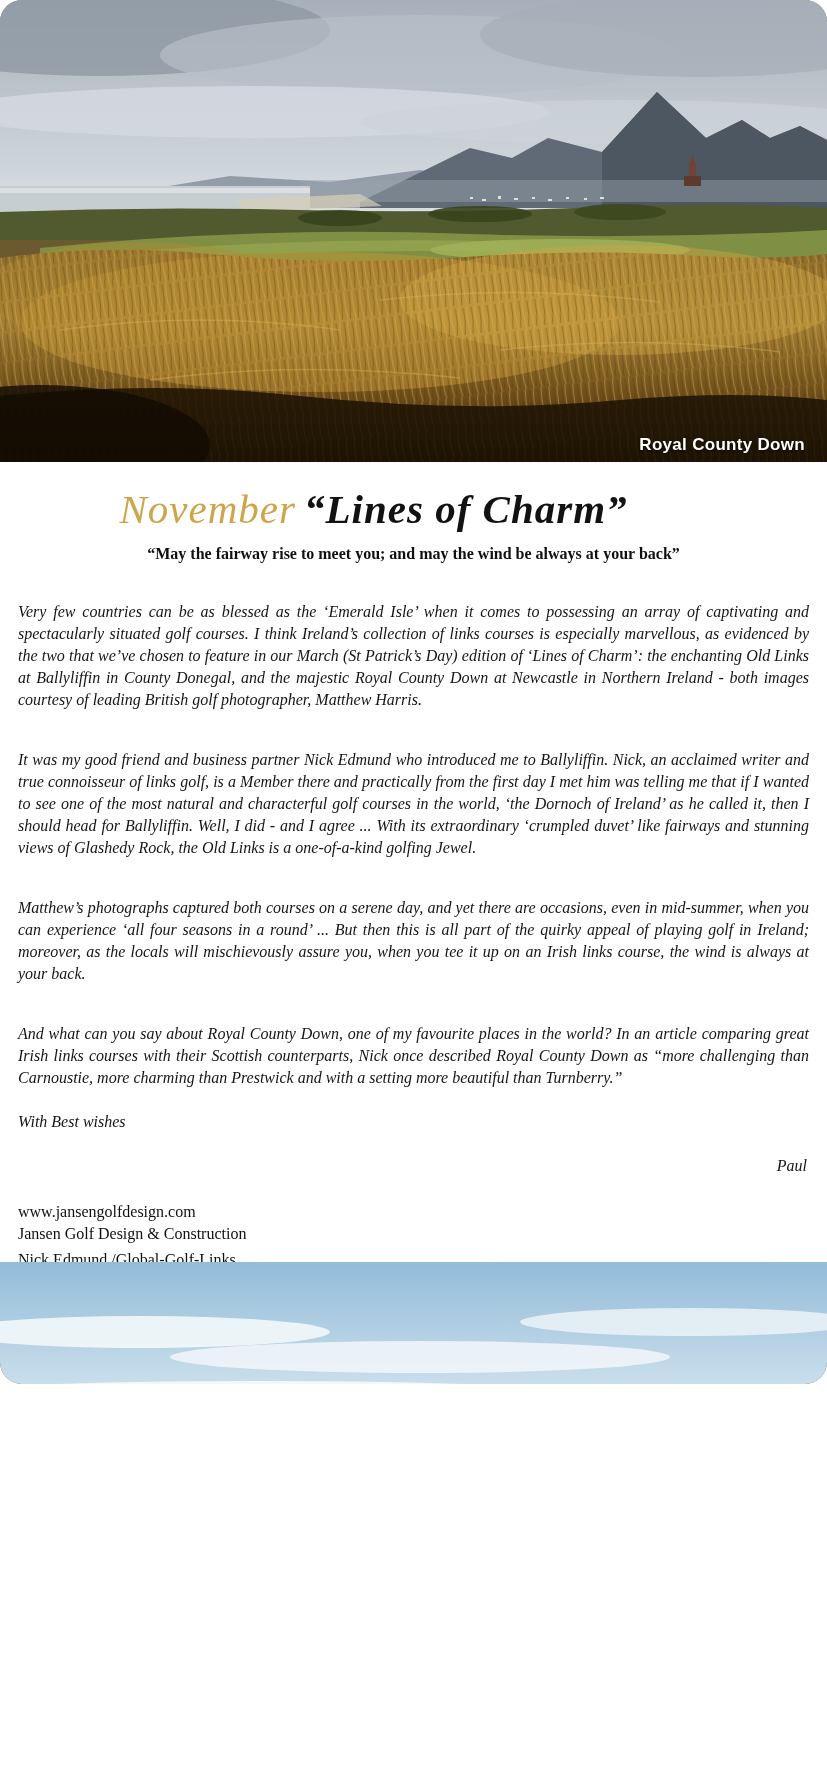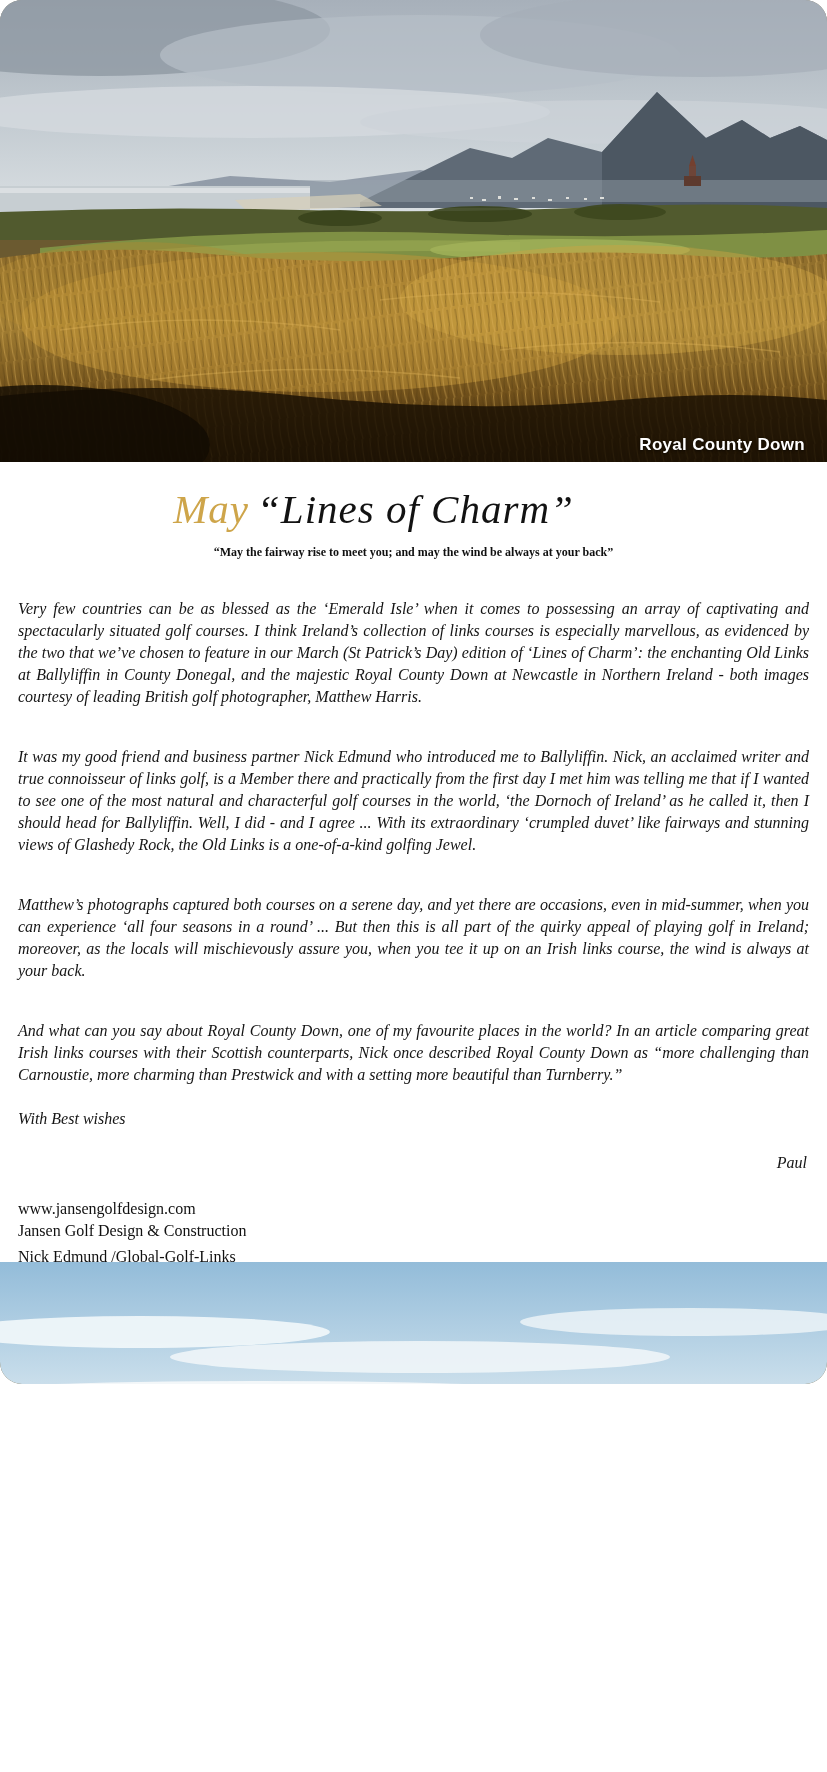--- a/index.html
+++ b/index.html
@@ -16,23 +16,23 @@
     font-family:"Liberation Sans", sans-serif; font-weight:bold; font-size:17px;
     letter-spacing:.3px; text-shadow:0 1px 3px rgba(0,0,0,.65); white-space:nowrap; }
   .caption-tr { right:22px; bottom:7px; }
   .caption-bl { left:26px; bottom:22px; }
 
   .content { height:800px; padding:24px 18px 0; overflow:hidden; color:var(--text,#151515); }
 
   .title { text-align:center; transform:translateX(-40px); font-style:italic;
     font-size:41px; letter-spacing:1px; line-height:1.15; }
   .title .gold { color:var(--accent-gold,#cea54a); margin-right:8px; }
-  .title .rest { color:#121212; }
-
-  .proverb { text-align:center; font-weight:bold; font-size:12px; margin-top:12px; color:#101010; }
+  .title .rest { color:#121212;font-weight:bold; }
+
+  .proverb { text-align:center; font-weight:bold; font-size:16px; margin-top:12px; color:#101010; }
   .attribution { text-align:right; padding-right:56px; font-size:15.5px; margin-top:3px; color:#101010; }
 
   .bodytext { margin-top:24px; font-style:italic; font-size:16px; line-height:22px;
     text-align:justify; }
   .bodytext p { margin-bottom:22px;margin-top:38px; }
   .bodytext p.closing { margin:4px 0 0; text-align:left; }
   .bodytext p.signoff { margin:22px 2px 0; text-align:right; }
 
   .sigblock { margin-top:24px; font-style:normal; font-size:16px; line-height:22px; color:#101010; }
   .sigblock .pair2 { margin-top:4px; }
@@ -120,21 +120,21 @@
       </g>
       <path d="M0,396 Q160,380 300,396 Q470,414 620,400 Q740,390 827,400 L827,462 L0,462 Z" fill="#1c1204" opacity="0.85"></path>
       <ellipse cx="40" cy="445" rx="170" ry="60" fill="#120b02" opacity="0.8"></ellipse>
     </svg>
     <div class="caption caption-tr">Royal County Down</div>
   </div>
 
   <div class="content">
 
     <div class="title">
-      <span class="gold">May</span><span class="rest">“Lines of Charm”</span>
+      <span class="gold">November</span><span class="rest">“Lines of Charm”</span>
     </div>
 
     <div class="proverb">“May the fairway rise to meet you; and may the wind be always at your back”</div>
 
     <div class="bodytext">
       <p>Very few countries can be as blessed as the ‘Emerald Isle’ when it comes to possessing an array of captivating and spectacularly situated golf courses. I think Ireland’s collection of links courses is especially marvellous, as evidenced by the two that we’ve chosen to feature in our March (St Patrick’s Day) edition of ‘Lines of Charm’: the enchanting Old Links at Ballyliffin in County Donegal, and the majestic Royal County Down at Newcastle in Northern Ireland - both images courtesy of leading British golf photographer, Matthew Harris.</p>
       <p>It was my good friend and business partner Nick Edmund who introduced me to Ballyliffin. Nick, an acclaimed writer and true connoisseur of links golf, is a Member there and practically from the first day I met him was telling me that if I wanted to see one of the most natural and characterful golf courses in the world, ‘the Dornoch of Ireland’ as he called it, then I should head for Ballyliffin. Well, I did - and I agree ... With its extraordinary ‘crumpled duvet’ like fairways and stunning views of Glashedy Rock, the Old Links is a one-of-a-kind golfing Jewel.</p>
       <p>Matthew’s photographs captured both courses on a serene day, and yet there are occasions, even in mid-summer, when you can experience ‘all four seasons in a round’ ... But then this is all part of the quirky appeal of playing golf in Ireland; moreover, as the locals will mischievously assure you, when you tee it up on an Irish links course, the wind is always at your back.</p>
       <p>And what can you say about Royal County Down, one of my favourite places in the world? In an article comparing great Irish links courses with their Scottish counterparts, Nick once described Royal County Down as “more challenging than Carnoustie, more charming than Prestwick and with a setting more beautiful than Turnberry.”</p>
       <p class="closing">With Best wishes</p>

